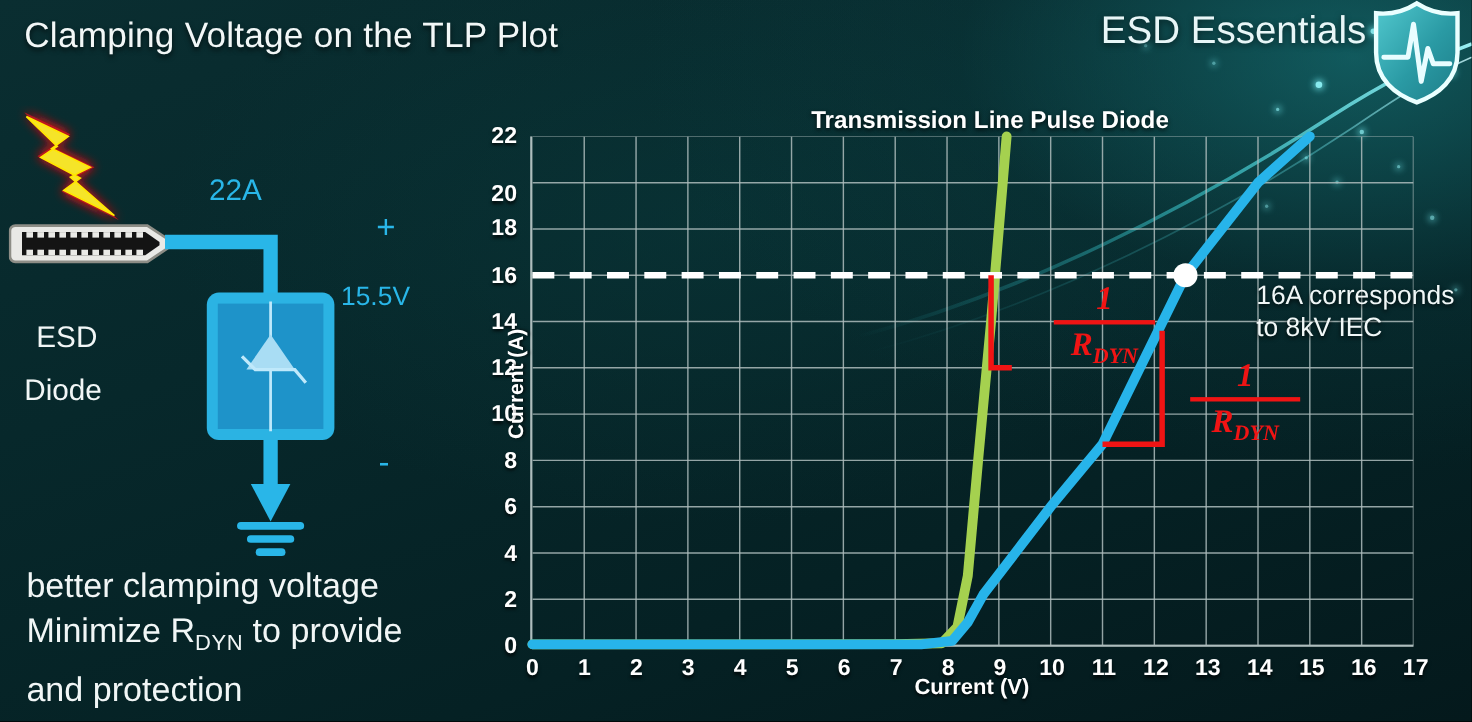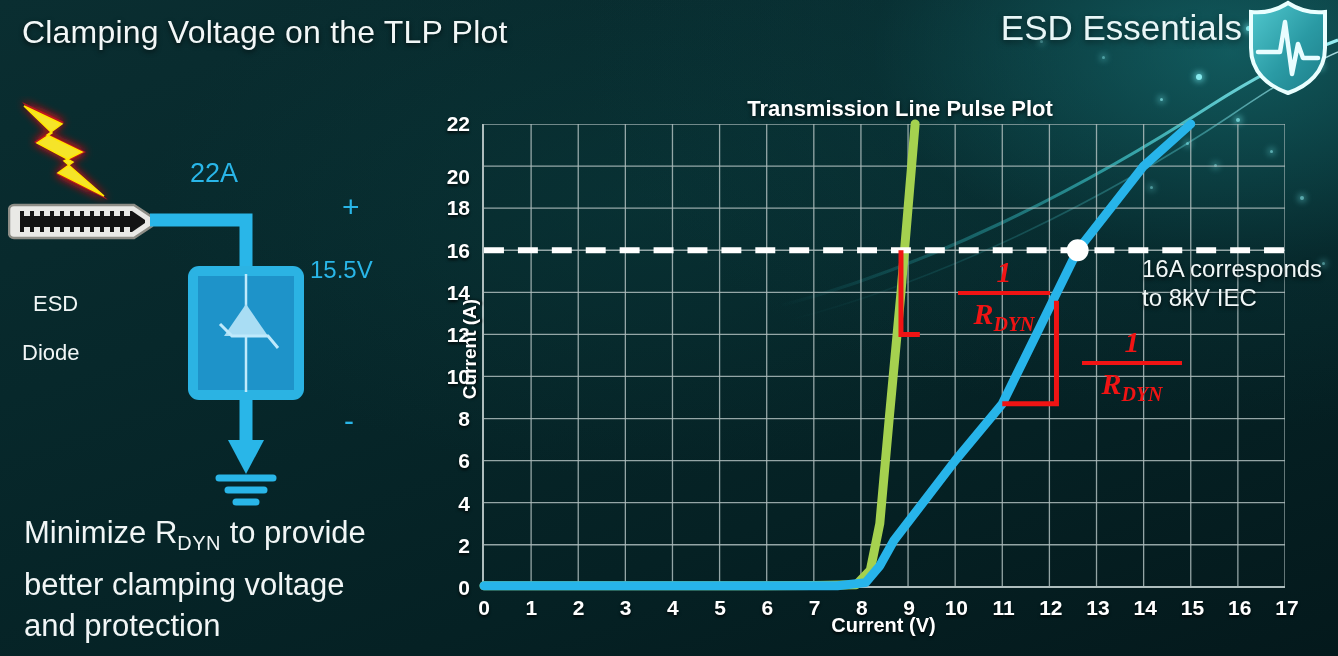--- a/index.html
+++ b/index.html
@@ -26,21 +26,21 @@
   #brand{
     position:absolute;right:96px;top:8px;
     font-size:35px;color:#e8f6f7;font-weight:400;
     text-shadow:0 2px 6px rgba(0,0,0,.55);
   }
   #brand-shield{position:absolute;right:8px;top:0px;width:84px;height:96px;}
 
   
   #circuit{position:absolute;left:0;top:96px;width:430px;height:420px;}
   .lbl{position:absolute;color:#29b6e8;font-size:27px;}
-  .lbl-w{position:absolute;color:#f1f6f6;font-size:22px;text-align:center;}
+  .lbl-w{position:absolute;color:#f1f6f6;font-size:27px;text-align:center;}
 
   #hdmi{position:absolute;left:8px;top:103px;width:150px;height:45px;}
   #bolt{position:absolute;left:8px;top:0px;width:130px;height:130px;}
 
   #diode-box{
     position:absolute;left:188px;top:170px;width:116px;height:134px;
     background:#2bb3e3;border-radius:11px;
     box-shadow:0 0 0 0 rgba(0,0,0,0);
   }
   #diode-box-inner{
@@ -223,27 +223,27 @@
 
     <div class="lbl" style="left:190px;top:62px">22A</div>
     <div class="lbl-w" style="left:33px;top:195px">ESD</div>
     <div class="lbl-w" style="left:22px;top:244px">Diode</div>
     <div class="lbl" style="left:310px;top:160px;font-size:24px">15.5V</div>
     <div class="lbl" style="left:342px;top:152px;font-size:30px;transform:translateY(-58px)">+</div>
     <div class="lbl" style="left:344px;top:308px;font-size:30px">-</div>
   </div>
 
   <div id="caption">
+    <div>better clamping voltage</div>
     <div><span>Minimize R</span><sub>DYN</sub><span> to provide</span></div>
-    <div>better clamping voltage</div>
     <div>and protection</div>
   </div>
 
   <div id="chart">
-    <div id="chart-title">Transmission Line Pulse Plot</div>
+    <div id="chart-title">Transmission Line Pulse Diode</div>
 
     <div id="plot">
       <svg id="grid" viewBox="0 0 803 464" preserveAspectRatio="none">
           <line x1="47.23529411764706" y1="0" x2="47.23529411764706" y2="464" stroke="#aebdbd" stroke-width="1.3" opacity="0.85"></line>
           <line x1="94.47058823529412" y1="0" x2="94.47058823529412" y2="464" stroke="#aebdbd" stroke-width="1.3" opacity="0.85"></line>
           <line x1="141.7058823529412" y1="0" x2="141.7058823529412" y2="464" stroke="#aebdbd" stroke-width="1.3" opacity="0.85"></line>
           <line x1="188.94117647058823" y1="0" x2="188.94117647058823" y2="464" stroke="#aebdbd" stroke-width="1.3" opacity="0.85"></line>
           <line x1="236.1764705882353" y1="0" x2="236.1764705882353" y2="464" stroke="#aebdbd" stroke-width="1.3" opacity="0.85"></line>
           <line x1="283.4117647058824" y1="0" x2="283.4117647058824" y2="464" stroke="#aebdbd" stroke-width="1.3" opacity="0.85"></line>
           <line x1="330.6470588235294" y1="0" x2="330.6470588235294" y2="464" stroke="#aebdbd" stroke-width="1.3" opacity="0.85"></line>

